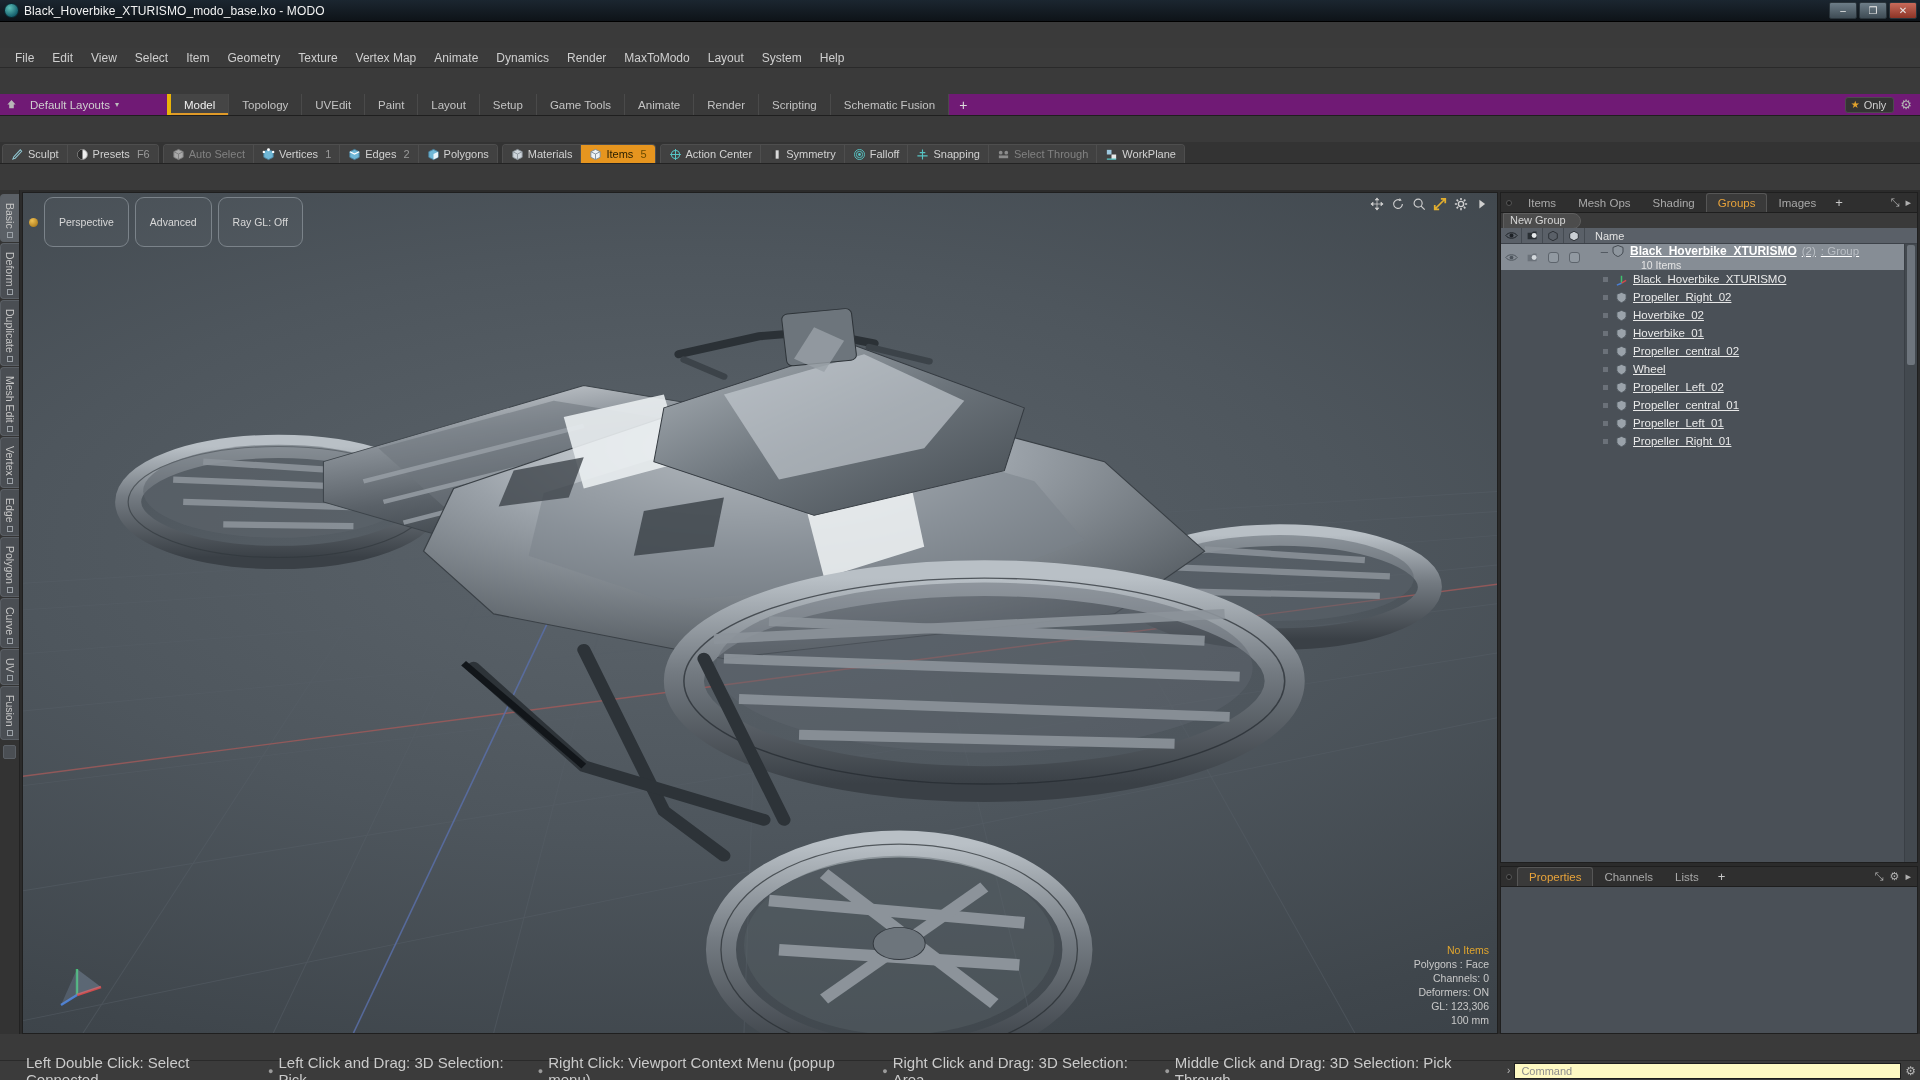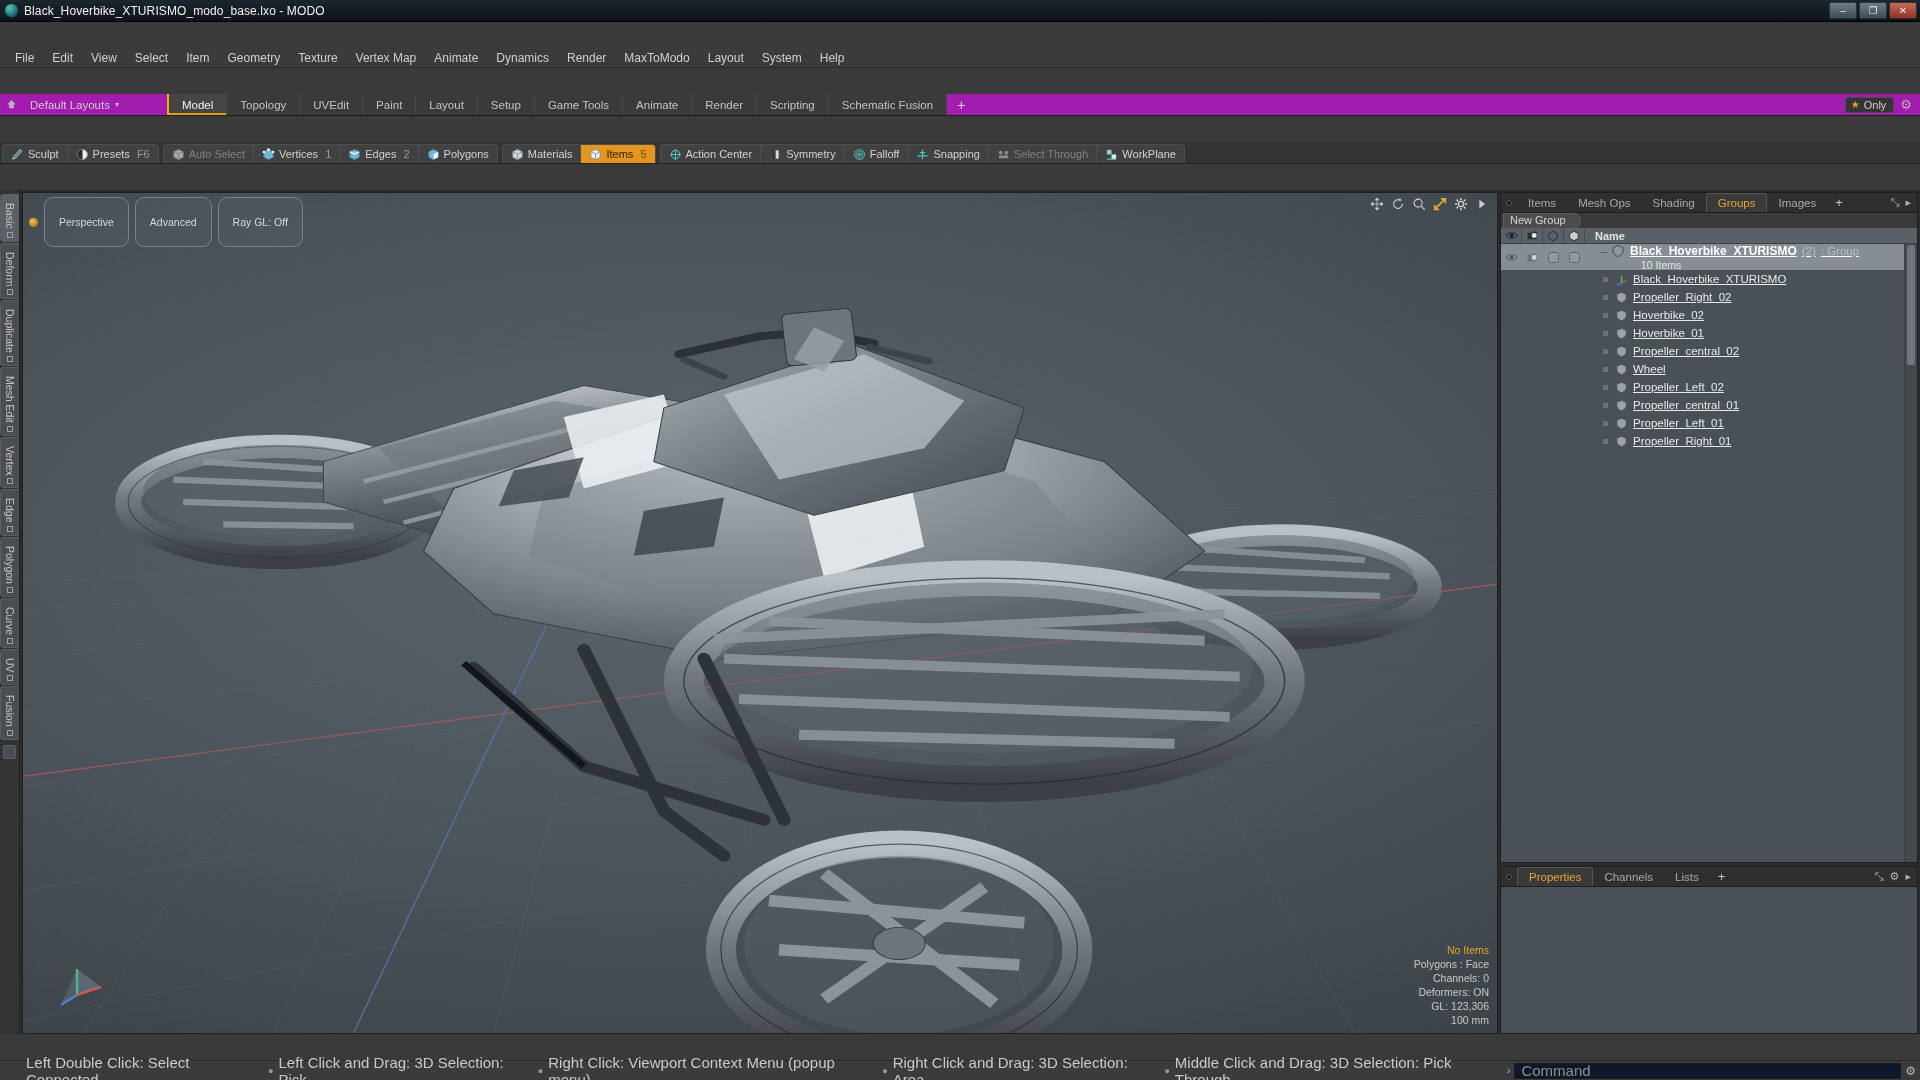--- a/index.html
+++ b/index.html
@@ -36,36 +36,36 @@
   
   .menubar {
     height: 20px; flex: 0 0 20px; background: #3b3b3b;
     display: flex; align-items: center; padding-left: 6px;
     border-bottom: 1px solid #2a2a2a;
   }
   .menu-item { color: #cfcfcf; font-size: 12px; padding: 0 9px; height: 100%; display: flex; align-items: center; }
 
   
   .layoutbar {
-    height: 22px; flex: 0 0 22px; background: #a21caf;
+    height: 22px; flex: 0 0 22px; background: #701a75;
     display: flex; align-items: stretch; border-bottom: 1px solid #1f1f1f;
   }
   .lay-home {
     width: 22px; display: flex; align-items: center; justify-content: center;
     color: #b8b8b8; font-size: 11px;
   }
   .lay-dd { display: flex; align-items: center; color: #cfcfcf; font-size: 11.5px; padding: 0 8px; }
   .lay-caret { margin-left: 5px; font-size: 8px; color: #bdbdbd; }
   .layout-tabs { display: flex; align-items: stretch; margin-left: 40px; flex: 1; }
   .ltab {
     color: #c3c3c3; font-size: 11.5px; padding: 0 13px;
     display: flex; align-items: center; border-right: 1px solid #4a4a4a;
     background: #3a3a3a; position: relative;
   }
-  .ltab:first-child { border-left: 2px solid #eab308; }
+  .ltab:first-child { border-left: 4px solid #eab308; }
   .ltab.active { color: #f0f0f0; background: #454545; }
   .ltab.active::after {
     content:""; position:absolute; left:0; right:0; bottom:0; height:2px; background:#e09a28;
   }
   .ltab.plus { border: none; background: transparent; color: #ddd; font-size: 14px; padding: 0 10px; }
   .lay-right { margin-left: auto; display: flex; align-items: center; gap: 6px; padding-right: 8px; }
   .star-only {
     display: flex; align-items: center; gap: 4px; background: #343434;
     border: 1px solid #4c4c4c; border-radius: 3px; padding: 1px 7px 1px 5px;
   }
@@ -179,21 +179,21 @@
   .newgroup-btn {
     color: #d5d5d5; font-size: 11px; background: #4c4c4c; border: 1px solid #5e5e5e;
     border-radius: 0 8px 8px 0; padding: 0px 14px 1px 6px; line-height: 13px;
   }
 
   .lhead {
     height: 16px; flex: 0 0 16px; background: #5a6068; display: flex; align-items: stretch;
     border-bottom: 1px solid #3d4249; color: #e2e2e2; font-size: 11px;
   }
   .lhcell { width: 21px; display: flex; align-items: center; justify-content: center; border-right: 1px solid #454b52; }
-  .lhname { display: flex; align-items: center; padding-left: 10px; flex: 1; font-weight: bold; }
+  .lhname { display: flex; align-items: center; padding-left: 10px; flex: 1; }
 
   .ltree { flex: 1; background: #4a5057; overflow: hidden; position: relative; }
   .lrow { display: flex; align-items: stretch; height: 18px; }
   .lrow.grp { background: #868d95; height: 26px; }
   .lcell { width: 21px; display: flex; align-items: center; justify-content: center; }
   .lcell-span { width: 84px; flex: 0 0 84px; display: flex; align-items: center; background: #868d95; }
   .lcell-span .lcell { width: 21px; }
   .ckbox { width: 11px; height: 11px; border: 1px solid #5d646c; border-radius: 3px; background: #9199a1; display:block; }
   .lname {
     flex: 1; display: flex; align-items: center; gap: 5px; padding-left: 4px;
@@ -216,22 +216,22 @@
   .statusbar {
     height: 20px; flex: 0 0 20px; background: #3b3b3b; border-top: 1px solid #2a2a2a;
     display: flex; align-items: center;
   }
   .status-left { display: flex; align-items: center; gap: 5px; padding-left: 26px; }
   .status-left span { color: #cacaca; font-size: 15px; }
   .status-left .bullet { color: #9b9b9b; font-size: 9px; }
   .cmdbar { margin-left: auto; display: flex; align-items: center; gap: 4px; width: 418px; padding-right: 4px; }
   .cmd-caret { color: #bdbdbd; font-size: 10px; }
   .cmd-input {
-    flex: 1; height: 16px; background: #0f172a; border: 1px solid #1d1d1d;
-    color: #8d8d8d; font-size: 15px; display: flex; align-items: center; padding: 0 6px;
+    flex: 1; height: 16px; background: #fef9c3; border: 1px solid #1d1d1d;
+    color: #8d8d8d; font-size: 11px; display: flex; align-items: center; padding: 0 6px;
   }
   .cmd-gear { color: #b4b4b4; font-size: 12px; }
 </style>
 </head>
 <body>
 
 <div class="app">
 
   <div class="titlebar">
     <span class="title-ico"></span>

